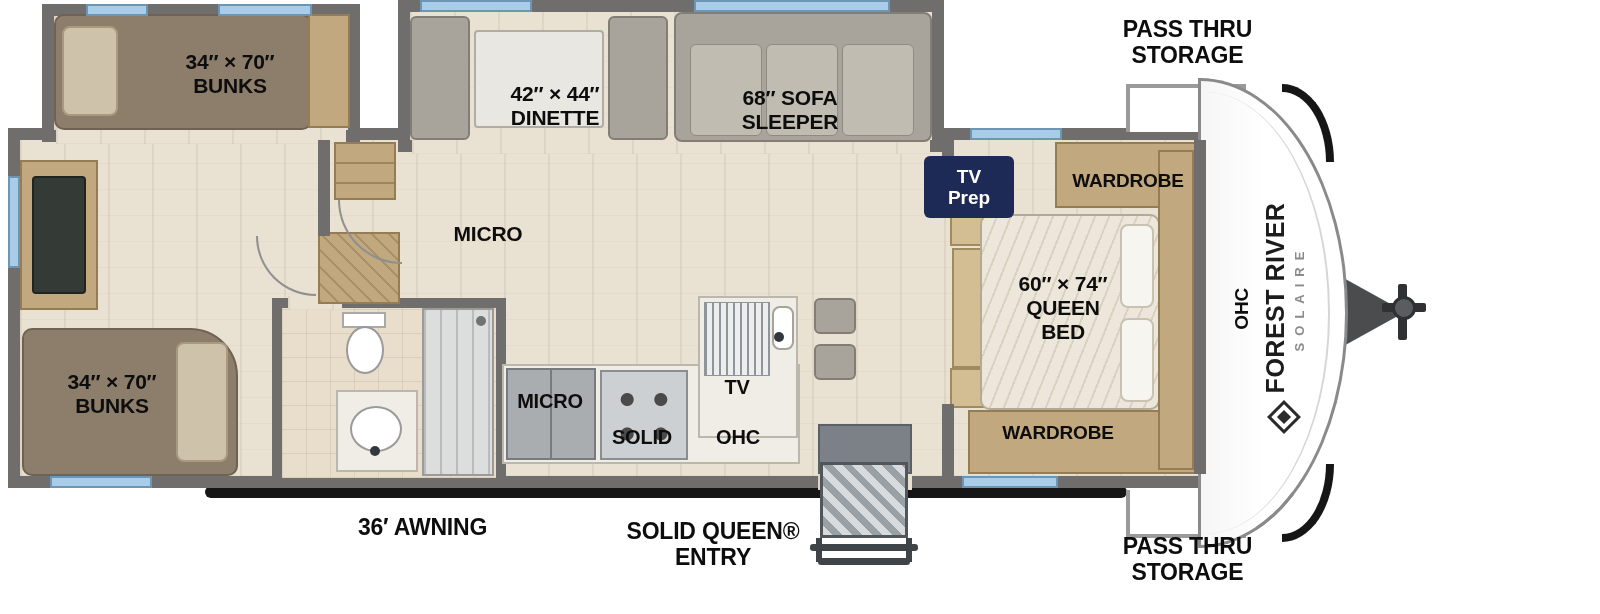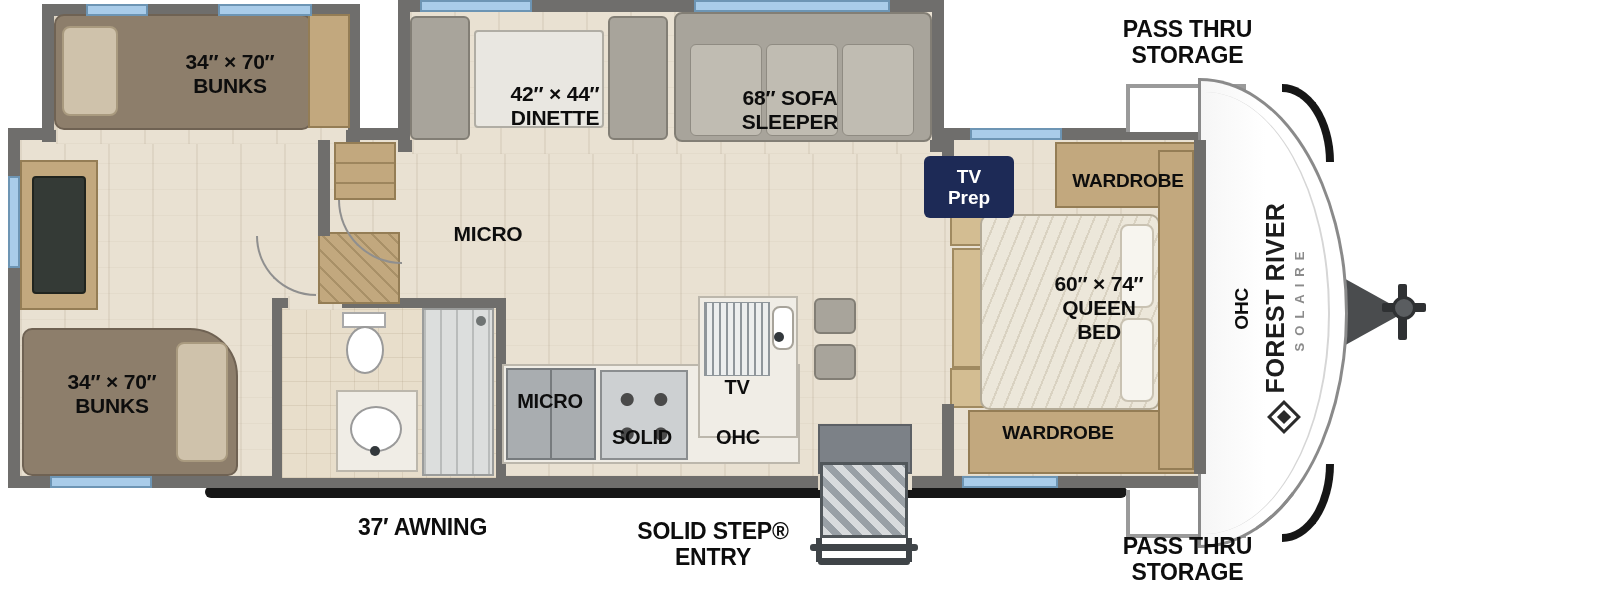--- a/index.html
+++ b/index.html
@@ -159,25 +159,25 @@
 DINETTE</div>
   <div class="lbl lbl-lg" style="left:710px;top:86px;width:160px">68″ SOFA
 SLEEPER</div>
   <div class="lbl lbl-lg" style="left:418px;top:222px;width:140px">MICRO</div>
   <div class="lbl lbl-md" style="left:500px;top:390px;width:100px">MICRO</div>
   <div class="lbl lbl-md" style="left:592px;top:426px;width:100px">SOLID</div>
   <div class="lbl lbl-md" style="left:700px;top:426px;width:76px">OHC</div>
   <div class="lbl lbl-md" style="left:708px;top:376px;width:58px">TV</div>
   <div class="lbl lbl-sm" style="left:1058px;top:170px;width:140px">WARDROBE</div>
   <div class="lbl lbl-sm" style="left:978px;top:422px;width:160px">WARDROBE</div>
-  <div class="lbl lbl-lg" style="left:1024px;top:272px;width:150px">60″ × 74″
+  <div class="lbl lbl-lg" style="left:988px;top:272px;width:150px">60″ × 74″
 QUEEN
 BED</div>
 
   <div class="lbl lbl-xl" style="left:1080px;top:16px;width:215px">PASS THRU
 STORAGE</div>
   <div class="lbl lbl-xl" style="left:1080px;top:533px;width:215px">PASS THRU
 STORAGE</div>
-  <div class="lbl lbl-xl" style="left:330px;top:514px;width:185px">37′ AWNING</div>
-  <div class="lbl lbl-xl" style="left:618px;top:518px;width:190px">SOLID STEP®
+  <div class="lbl lbl-xl" style="left:330px;top:514px;width:185px">36′ AWNING</div>
+  <div class="lbl lbl-xl" style="left:618px;top:518px;width:190px">SOLID QUEEN®
 ENTRY</div>
 
 </div>
 
 </body></html>

